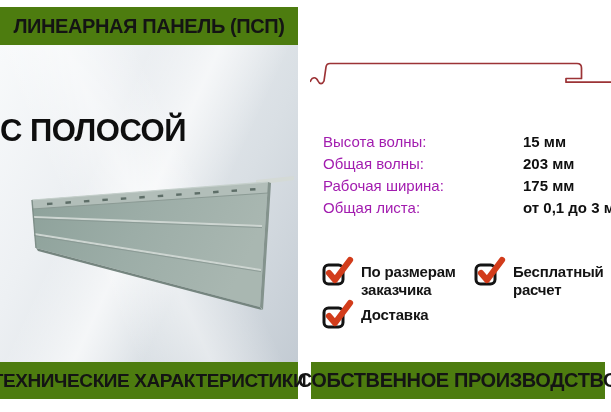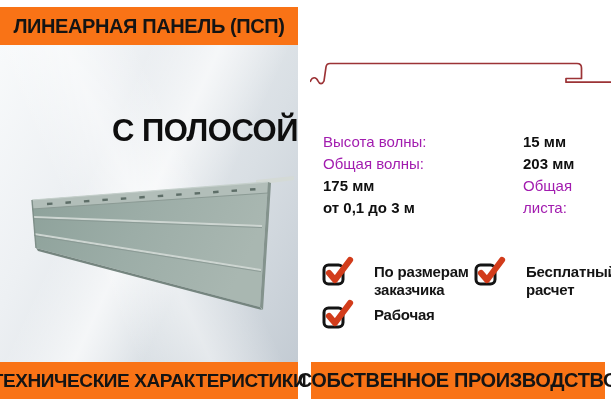--- a/index.html
+++ b/index.html
@@ -4,52 +4,52 @@
 <style>
   html,body { margin:0; padding:0; background:#ffffff; }
   .stage {
     position:relative; width:611px; height:412px; overflow:hidden;
     background:#ffffff; font-family:"Liberation Sans", sans-serif;
     -webkit-font-smoothing:antialiased;
   }
   
   .left-card { position:absolute; left:0; top:0; width:298px; height:412px; }
   .yellow-bar {
-    background:#f97316; color:#141414; font-weight:bold;
+    background:#4d7c0f; color:#141414; font-weight:bold;
     display:flex; align-items:center; justify-content:center;
     letter-spacing:-0.4px; white-space:nowrap;
   }
   .left-header { position:absolute; left:0; top:7px; width:298px; height:38px; font-size:20px; }
   .left-image {
     position:absolute; left:0; top:45px; width:298px; height:318px; overflow:hidden;
     background:linear-gradient(118deg,#f8fafb 0%,#edf0f3 30%,#d9dfe4 68%,#c3cbd3 100%);
   }
   .streak-a {
     position:absolute; left:-40px; top:-20px; width:420px; height:360px;
     background:linear-gradient(115deg, rgba(255,255,255,0) 34%, rgba(255,255,255,0.65) 46%, rgba(255,255,255,0) 58%);
   }
   .streak-b {
     position:absolute; left:-60px; top:0; width:440px; height:360px;
     background:linear-gradient(245deg, rgba(255,255,255,0) 40%, rgba(255,255,255,0.45) 52%, rgba(255,255,255,0) 64%);
   }
   .variant-title {
-    position:absolute; left:0; top:68px; width:100%; text-align:right;
+    position:absolute; left:0; top:68px; width:100%; text-align:left;
     font-size:31px; font-weight:bold; letter-spacing:-0.5px; color:#0e0e0e;
   }
   .panel-art { position:absolute; left:0; top:125px; }
   .left-footer { position:absolute; left:0; top:362px; width:298px; height:37px; font-size:19px; }
   
   .profile-art { position:absolute; left:310px; top:55px; }
   .specs {
     position:absolute; left:323px; top:131px;
     display:grid; grid-template-columns:200px auto; grid-auto-rows:22px;
   }
   .spec-label { font-size:15px; color:#a21caf; line-height:22px; }
   .spec-value { font-size:15px; color:#0f0f0f; font-weight:bold; line-height:22px; white-space:nowrap; }
-  .feature { position:absolute; display:flex; align-items:flex-start; gap:19px; }
+  .feature { position:absolute; display:flex; align-items:flex-start; gap:6px; }
   .feat-1 { left:321px; top:256px; }
   .feat-2 { left:473px; top:256px; }
   .feat-3 { left:321px; top:299px; }
   .feature-label {
     font-size:15px; font-weight:bold; color:#141414; line-height:17.5px;
     padding-top:7px; letter-spacing:-0.2px;
   }
   .feat-1 .feature-label { width:116px; }
   .feat-2 .feature-label { width:104px; }
   .right-footer { position:absolute; left:311px; top:362px; width:294px; height:37px; font-size:20px; }
@@ -111,20 +111,21 @@
              L 16 12 Q 16.5 8.5, 20 8.5
              L 267 8.5 Q 271.5 8.5, 271.5 13
              L 271.5 23.5 L 256 23.5 L 256 27.2 L 301 27.2" fill="none" stroke="#9C3336" stroke-width="1.7" stroke-linejoin="round"></path>
   </svg>
 
   <div class="specs">
     <div class="spec-label">Высота волны:</div>
     <div class="spec-value">15 мм</div>
     <div class="spec-label">Общая волны:</div>
     <div class="spec-value">203 мм</div>
+    <div class="spec-label">Рабочая ширина:</div>
     <div class="spec-value">175 мм</div>
     <div class="spec-label">Общая листа:</div>
     <div class="spec-value">от 0,1 до 3 м</div>
   </div>
 
   <div class="feature feat-1">
     <svg width="34" height="31" viewBox="0 0 34 31">
       <rect x="3" y="9" width="19" height="19" rx="4.5" fill="#ffffff" stroke="#141414" stroke-width="3"></rect>
       <path d="M 8 17 L 14 24 L 29 4" fill="none" stroke="#D23C1B" stroke-width="6.2" stroke-linecap="round" stroke-linejoin="round"></path>
     </svg>
@@ -137,20 +138,20 @@
       <path d="M 8 17 L 14 24 L 29 4" fill="none" stroke="#D23C1B" stroke-width="6.2" stroke-linecap="round" stroke-linejoin="round"></path>
     </svg>
     <div class="feature-label">Бесплатный расчет</div>
   </div>
 
   <div class="feature feat-3">
     <svg width="34" height="31" viewBox="0 0 34 31">
       <rect x="3" y="9" width="19" height="19" rx="4.5" fill="#ffffff" stroke="#141414" stroke-width="3"></rect>
       <path d="M 8 17 L 14 24 L 29 4" fill="none" stroke="#D23C1B" stroke-width="6.2" stroke-linecap="round" stroke-linejoin="round"></path>
     </svg>
-    <div class="feature-label">Рабочая</div>
+    <div class="feature-label">Доставка</div>
   </div>
 
   <div class="yellow-bar right-footer">
     <span>СОБСТВЕННОЕ ПРОИЗВОДСТВО</span>
   </div>
 
 </div>
 
 </body></html>

